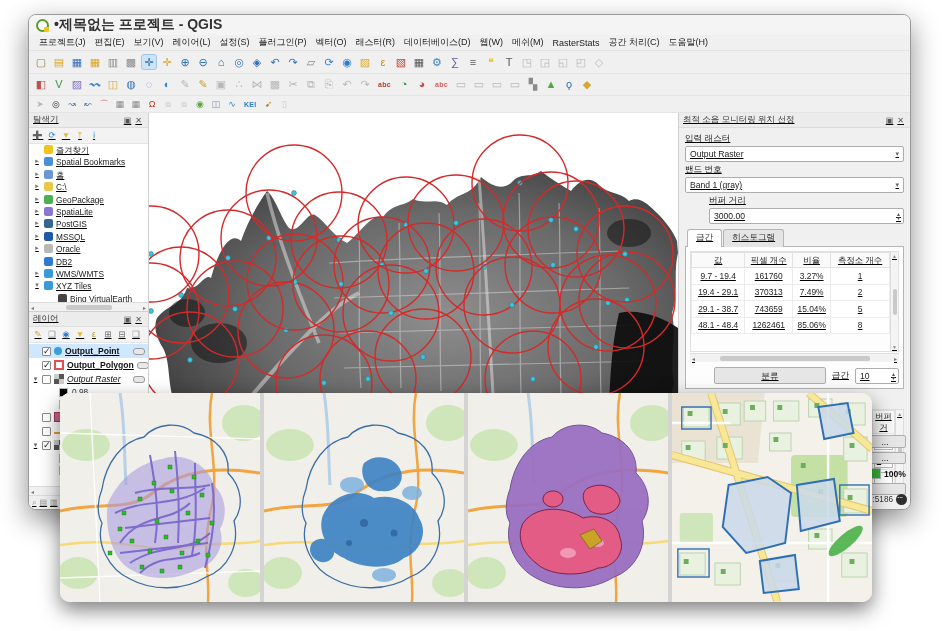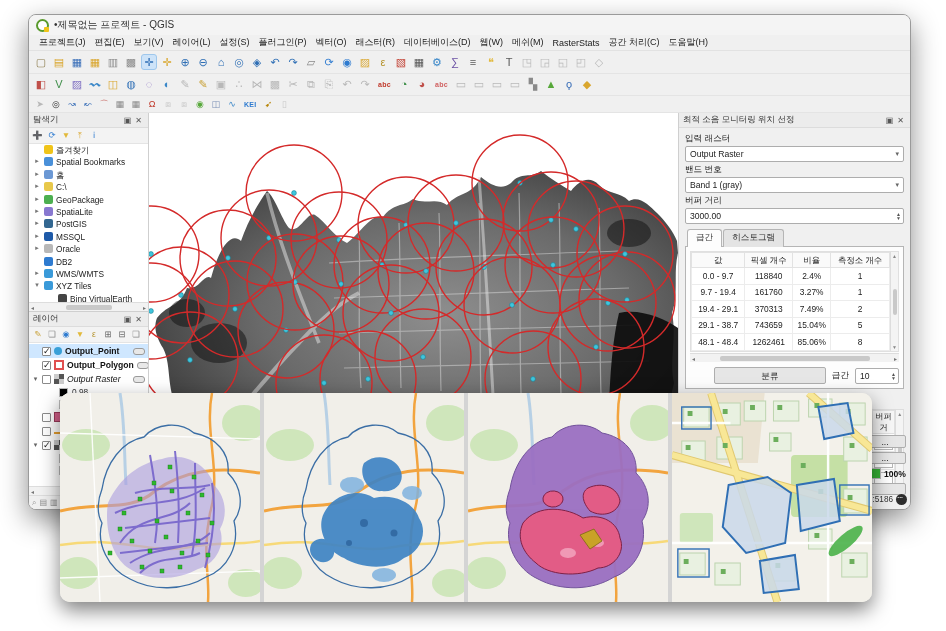--- a/index.html
+++ b/index.html
@@ -5,39 +5,39 @@
   * { margin:0; padding:0; box-sizing:border-box; }
   html,body { width:946px; height:631px; background:#fff; overflow:hidden;
     font-family:"Liberation Sans", sans-serif; -webkit-font-smoothing:antialiased; }
   .stage { position:relative; width:946px; height:631px; background:#fff; }
 
   
   .qgis-window { position:absolute; left:28px; top:14px; width:883px; height:496px;
     background:#f0f0f0; border:1px solid #9a9a9a; border-radius:8px;
     box-shadow:0 10px 28px rgba(0,0,0,.45); overflow:hidden; }
   .titlebar { height:20px; display:flex; align-items:center; gap:5px; padding:0 7px;
-    background:#f4f4f4; font-size:10px; color:#333; }
+    background:#f4f4f4; font-size:14px; color:#333;font-weight:bold; }
   .qgis-logo { width:13px; height:13px; border-radius:50%; background:#fff;
     border:2px solid #5a9b2e; position:relative; flex:0 0 auto; }
   .qgis-logo::after { content:""; position:absolute; right:-2px; bottom:-2px; width:5px; height:5px;
     background:#f0c419; border-radius:1px; }
   .menubar { height:16px; display:flex; align-items:center; gap:1px; padding:0 6px;
     font-size:9px; color:#222; background:#f0f0f0; border-bottom:1px solid #e2e2e2; }
   .menubar span { padding:1px 4px; border-radius:2px; }
   .toolbar { display:flex; align-items:center; gap:2px; padding:1px 4px; background:#f0f0f0;
     border-bottom:1px solid #e4e4e4; }
   .tb1 { height:23px; } .tb2 { height:22px; } .tb3 { height:17px; }
   .ico { width:16px; height:16px; border-radius:3px; display:flex; align-items:center;
     justify-content:center; font-size:11px; line-height:1; flex:0 0 auto; }
   .tb3 .ico { width:14px; height:14px; font-size:9px; }
   .ico.active { background:#cde3f8; border:1px solid #9ec7ec; }
   .ico.wide { width:auto; padding:0 3px; font-size:7px; font-weight:bold; letter-spacing:.3px; }
 
   
-  .window-body { position:absolute; left:0; top:98px; right:0; bottom:0; display:flex; }
+  .window-body { position:absolute; left:0; top:98px; right:0; bottom:0; display:flex;text-decoration:underline; }
   .left-dock { width:120px; display:flex; flex-direction:column; background:#f0f0f0;
     border-right:1px solid #cfcfcf; }
   .panel-title { height:15px; background:#ececec; border-bottom:1px solid #dcdcdc;
     display:flex; align-items:center; font-size:8.5px; color:#333; padding:0 4px; }
   .panel-title .sp { flex:1; }
   .panel-title .pbtn { font-size:8px; color:#555; padding:0 2px; }
   .panel-toolbar { height:16px; display:flex; align-items:center; gap:2px; padding:0 3px;
     background:#f3f3f3; border-bottom:1px solid #e4e4e4; }
   .panel-toolbar .ico { width:12px; height:12px; font-size:8.5px; border-radius:2px; }
 
@@ -78,21 +78,21 @@
 
   
   .right-dock { width:231px; background:#f0f0f0; display:flex; flex-direction:column;
     font-size:8.6px; color:#222; position:relative; }
   .rp-body { padding:3px 6px 0 6px; }
   .flabel { font-size:8.6px; margin:2px 0 1px; color:#1a1a1a; }
   .combo { height:16px; background:#fff; border:1px solid #adadad; border-radius:2px;
     display:flex; align-items:center; padding:0 4px; font-size:8.6px; color:#222; }
   .combo .sp { flex:1; } .combo .arr { color:#666; font-size:7px; }
   .duo { display:flex; gap:8px; }
-  .duo > div { flex:1; }
+  .duo > div { flex:1;margin-left:24px; }
   .spin { height:16px; background:#fff; border:1px solid #adadad; border-radius:2px;
     display:flex; align-items:center; padding:0 2px 0 4px; font-size:8.6px; }
   .spin .sp { flex:1; }
   .spin .ud { display:flex; flex-direction:column; font-size:5px; line-height:4px; color:#555; }
   .tabs { display:flex; margin-top:5px; padding-left:2px; gap:1px; }
   .tab { font-size:8.6px; padding:2px 8px 3px; border:1px solid #b5b5b5; border-bottom:none;
     border-radius:3px 3px 0 0; background:#e4e4e4; color:#333; }
   .tab.active { background:#fdfdfd; position:relative; z-index:2; }
   .class-table-wrap { border:1px solid #b5b5b5; background:#fdfdfd; margin-top:-1px; padding:4px; }
   table.grid { border-collapse:collapse; width:100%; background:#fff; }
@@ -801,26 +801,20 @@
                   <thead>
                       <tr>
                         <th>값</th>
                         <th>픽셀 개수</th>
                         <th>비율</th>
                         <th>측정소 개수</th>
                       </tr>
                     </thead>
                   <tbody>
 
-                      <tr>
-                        <td>0.0 - 9.7</td>
-                        <td>118840</td>
-                        <td>2.4%</td>
-                        <td>1</td>
-                      </tr>
 
                       <tr>
                         <td>9.7 - 19.4</td>
                         <td>161760</td>
                         <td>3.27%</td>
                         <td>1</td>
                       </tr>
 
                       <tr>
                         <td>19.4 - 29.1</td>

